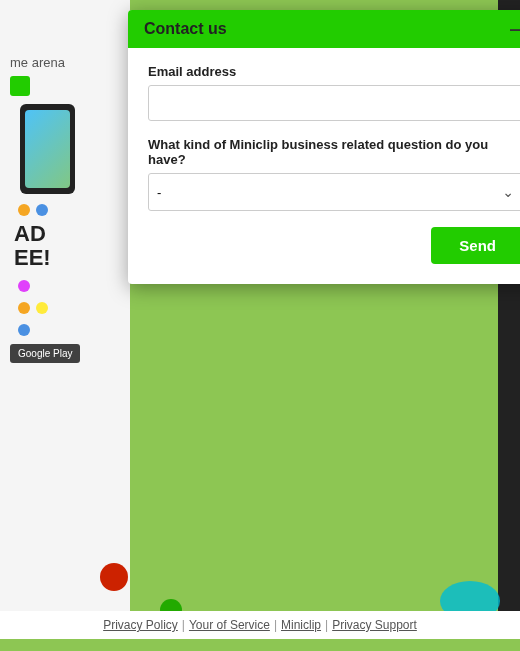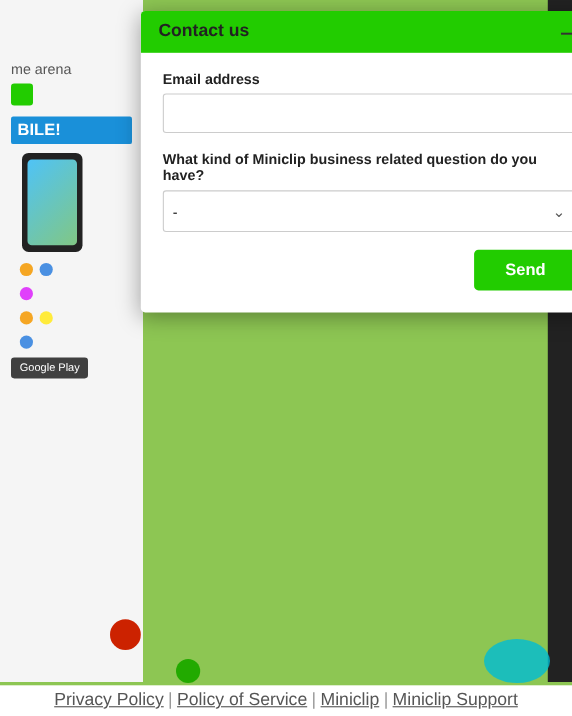--- a/index.html
+++ b/index.html
@@ -149,29 +149,29 @@
       width: 60px; height: 40px;
       border-radius: 50%;
       background: #00bcd4;
       opacity: 0.8;
       z-index: 2;
     }
 
     
     .footer {
       position: absolute;
-      bottom: 0; left: 0;
+      bottom: 12px; left: 0;
       width: 520px;
       height: 28px;
       background: white;
       display: flex;
       align-items: center;
       justify-content: center;
       gap: 4px;
-      font-size: 16px;
+      font-size: 12px;
       color: #555;
       z-index: 10;
     }
 
     .footer a {
       color: #555;
       text-decoration: underline;
       cursor: pointer;
     }
 
@@ -306,29 +306,29 @@
   </style>
 </head>
 <body>
 
 <div class="bg-game"></div>
 
 <div class="left-panel">
   <div class="left-panel-inner">
     <div class="game-name">me arena</div>
     <div class="green-btn"></div>
-    <div class="blue-banner">BILE!</div>
     <div class="phone-img">
       <div class="phone-screen"></div>
     </div>
     
     <div class="dots-row">
       <div class="dot" style="background:#f5a623;"></div>
       <div class="dot" style="background:#4a90e2;"></div>
     </div>
+    <div class="ad-text">AD<br>EE!</div>
     <div class="dots-row">
       <div class="dot" style="background:#e040fb;"></div>
     </div>
     <div class="dots-row">
       <div class="dot" style="background:#f5a623;"></div>
       <div class="dot" style="background:#ffeb3b;"></div>
     </div>
     <div class="dots-row">
       <div class="dot" style="background:#4a90e2;"></div>
     </div>
@@ -369,18 +369,18 @@
     <div class="send-btn-row">
       <button class="send-btn">Send</button>
     </div>
 
   </div>
 </div>
 
 <div class="footer">
   <a>Privacy Policy</a>
   <span class="footer-sep">|</span>
-  <a>Policy of Service</a>
+  <a>Your of Service</a>
   <span class="footer-sep">|</span>
   <a>Miniclip</a>
   <span class="footer-sep">|</span>
-  <a>Miniclip Support</a>
+  <a>Privacy Support</a>
 </div>
 
 </body></html>

